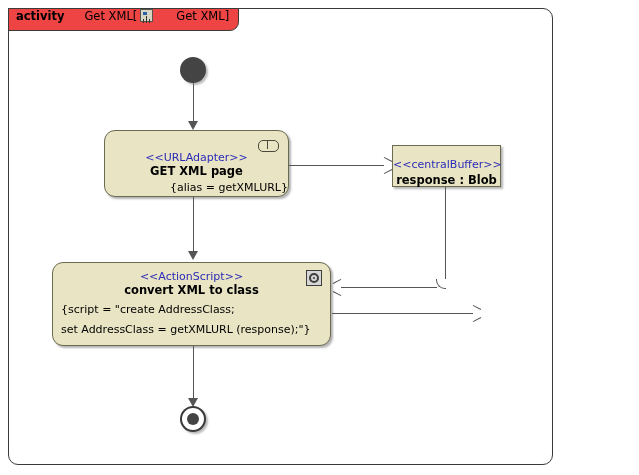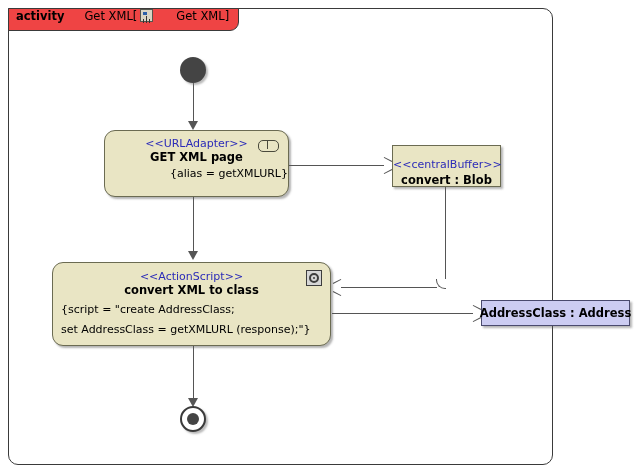--- a/index.html
+++ b/index.html
@@ -68,21 +68,21 @@
     line-height:14px;white-space:nowrap;
   }
   .node .body{
     color:#000;font-size:11px;text-align:right;line-height:14px;
   }
   .node .script{
     color:#000;font-size:11px;text-align:left;line-height:14px;
     padding:0 8px;white-space:pre;
   }
 
-  #node-urladapter{left:104px;top:130px;width:185px;height:67px;padding-top:6px;}
+  #node-urladapter{left:104px;top:130px;width:185px;height:67px;padding-top:20px;}
   #node-urladapter .body{margin-top:3px;}
 
   #node-buffer{
     left:392px;top:145px;width:109px;height:42px;border-radius:0;
     padding-top:12px;
   }
   #node-buffer .nname{margin-top:2px;}
 
   #node-actionscript{left:52px;top:262px;width:279px;height:84px;padding-top:7px;}
   #node-actionscript .script{margin-top:6px;}
@@ -203,30 +203,27 @@
 
   <div class="node round" id="node-urladapter">
     <div class="stereo">&lt;&lt;URLAdapter&gt;&gt;</div>
     <div class="nname">GET XML page</div>
     <div class="body">{alias = getXMLURL}</div>
     <div class="pin-icon"></div>
   </div>
 
   <div class="node" id="node-buffer">
     <div class="stereo">&lt;&lt;centralBuffer&gt;&gt;</div>
-    <div class="nname">convert : Blob</div>
+    <div class="nname">response : Blob</div>
   </div>
 
   <div class="node round" id="node-actionscript">
     <div class="stereo">&lt;&lt;ActionScript&gt;&gt;</div>
     <div class="nname">convert XML to class</div>
     <div class="script">{script = "create AddressClass;</div>
     <div class="script">set AddressClass = getXMLURL (response);"}</div>
     <div class="gear-icon"></div>
   </div>
 
-  <div class="node" id="node-addressclass">
-    <div class="nname">AddressClass : Address</div>
-  </div>
 
   <div class="final-node"></div>
 
 </div>
 
 </body></html>

